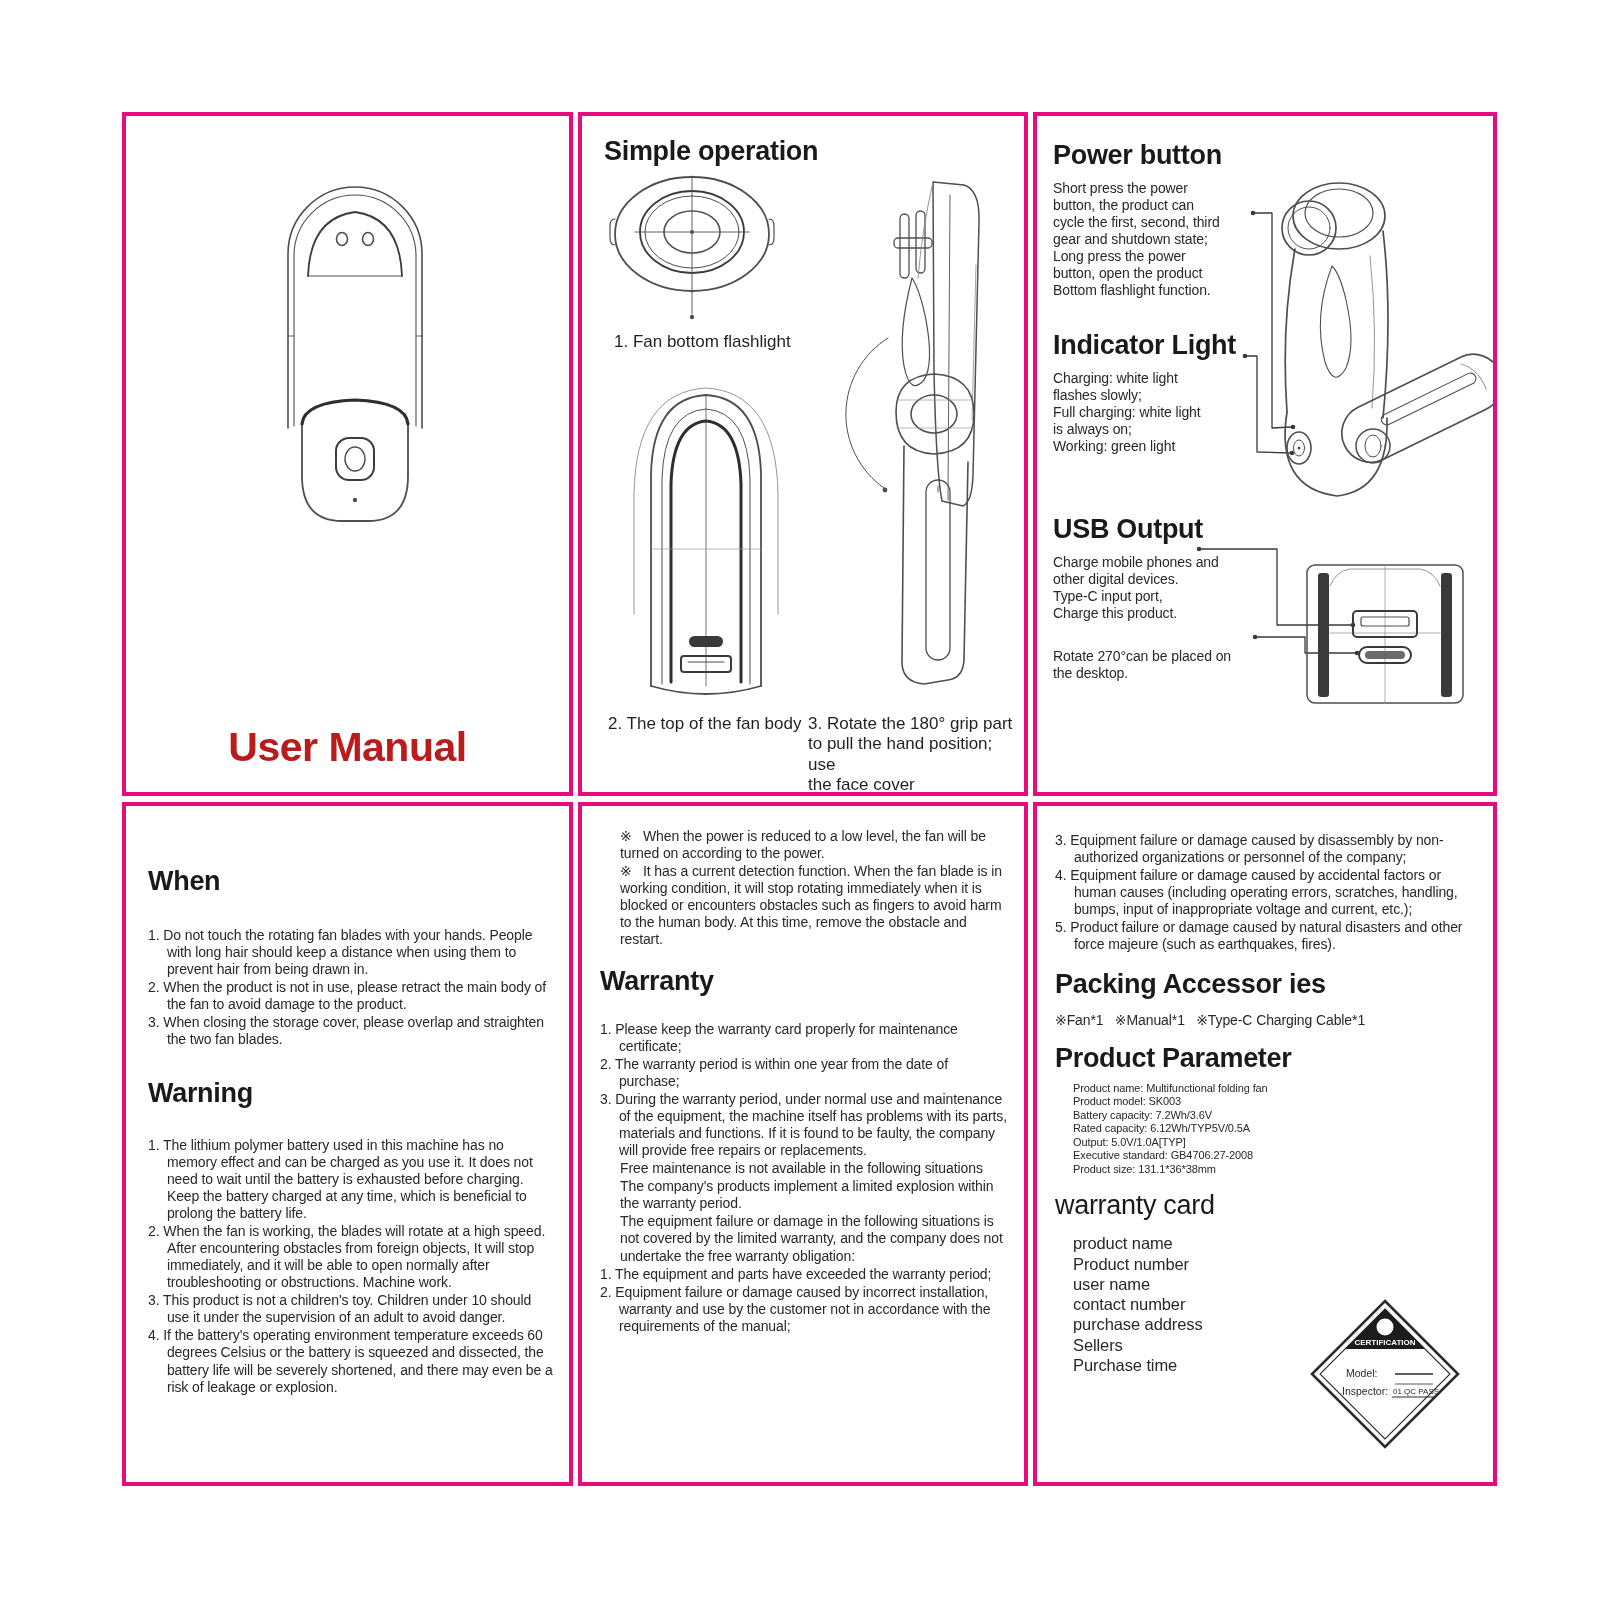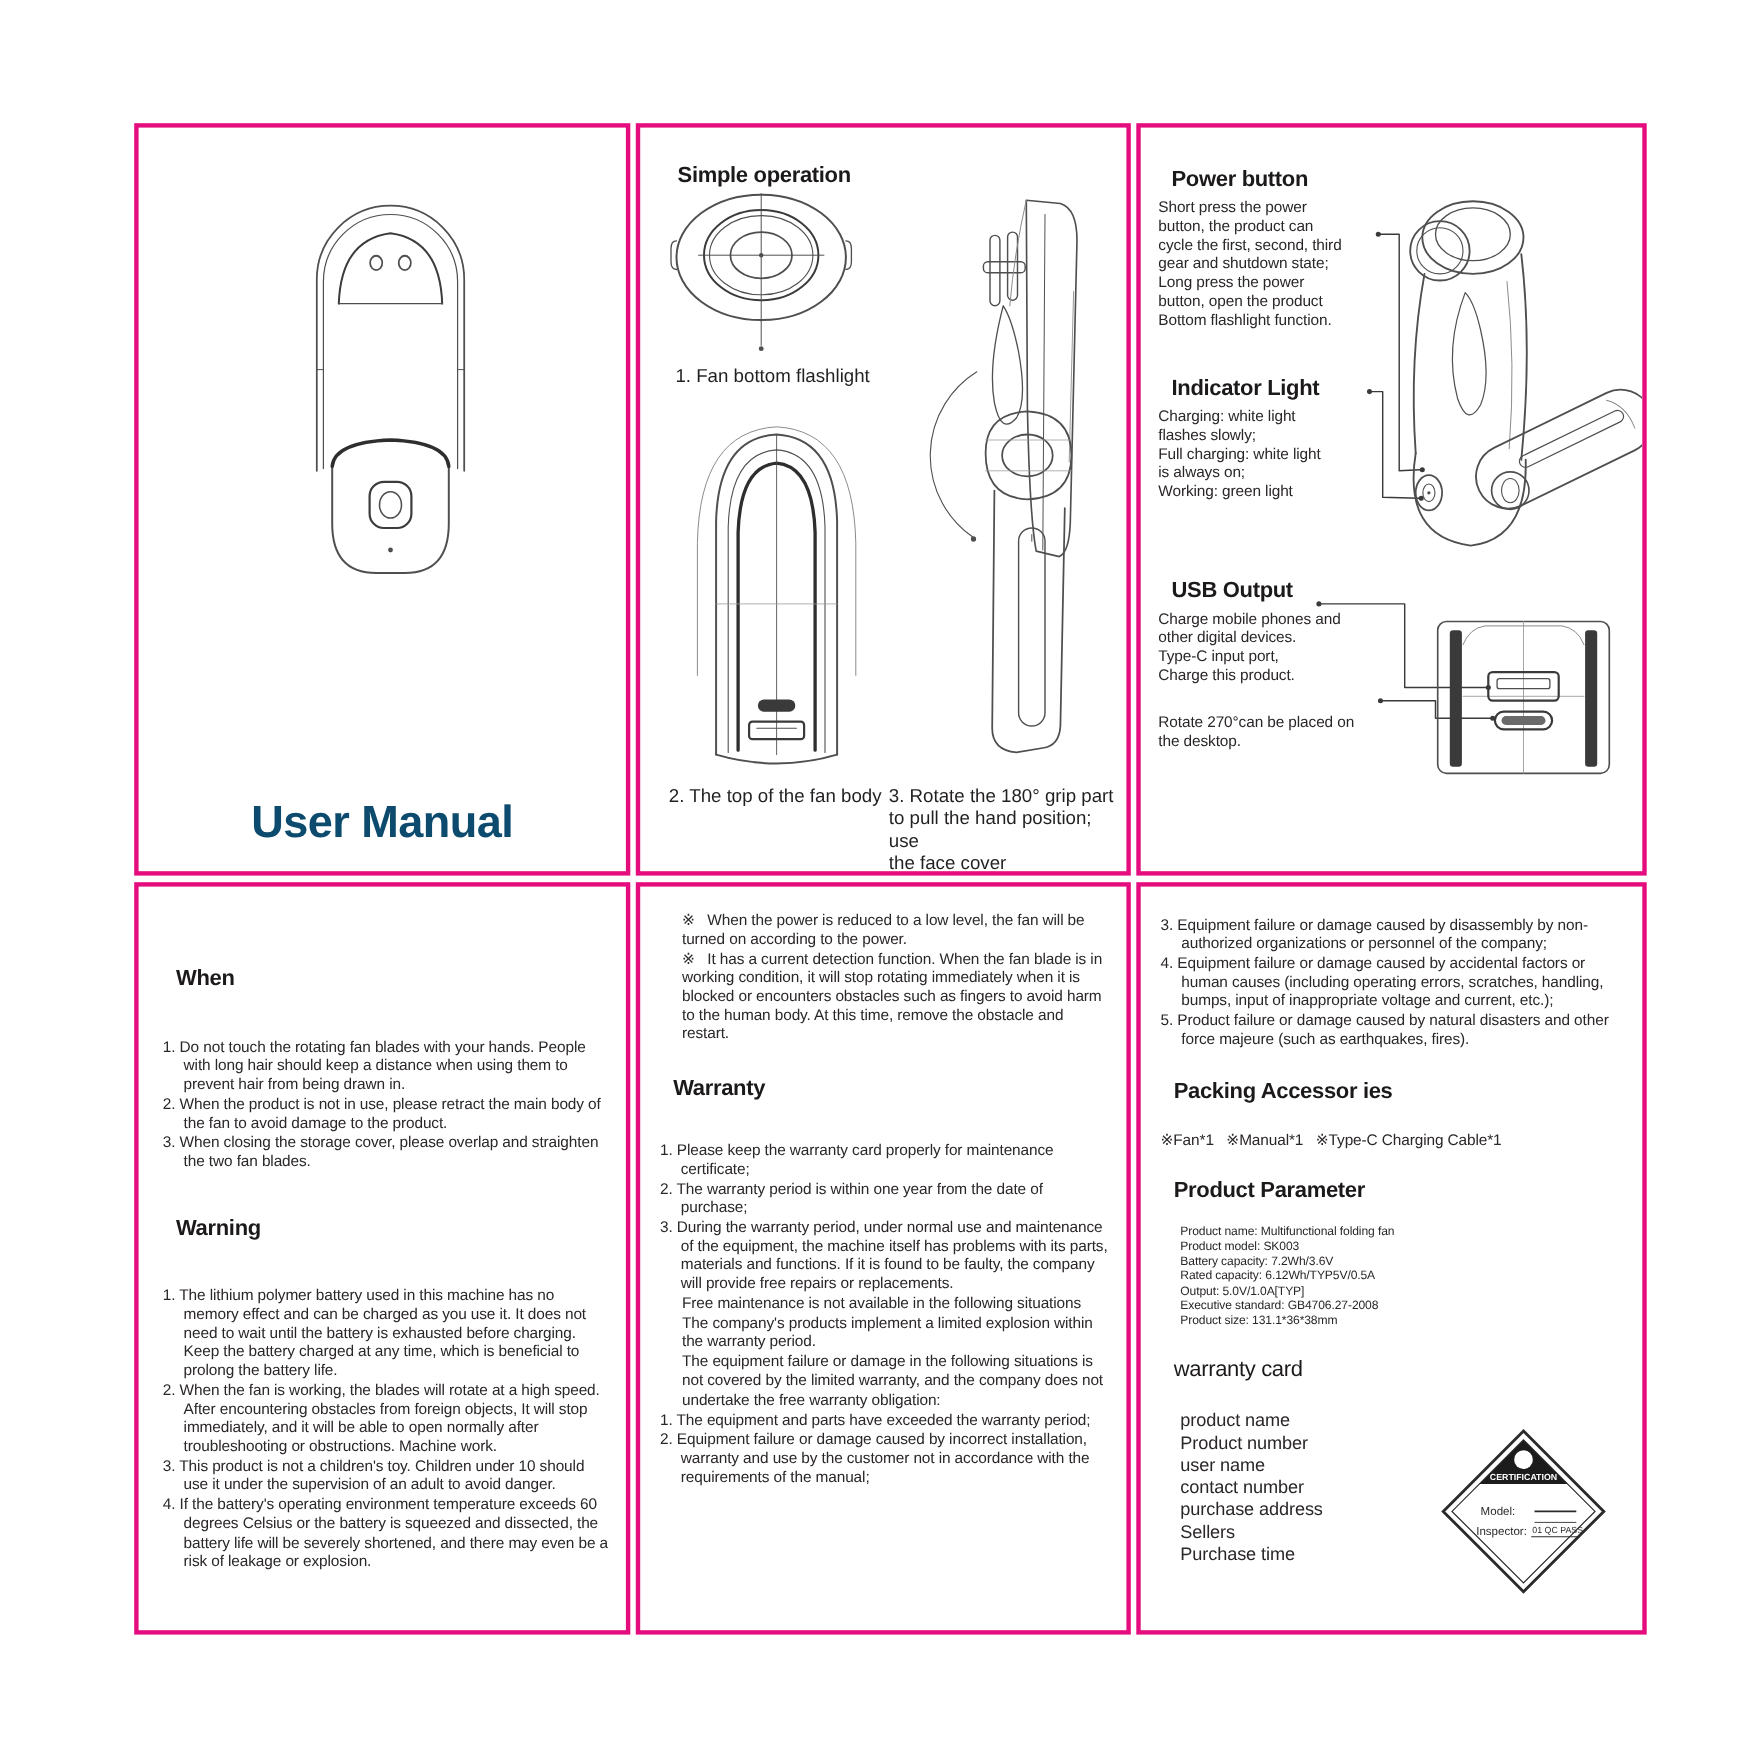--- a/index.html
+++ b/index.html
@@ -16,32 +16,32 @@
   .grid{
     position:absolute;left:122px;top:112px;width:1375px;height:1373px;
     display:grid;grid-template-columns:451px 450px 464px;grid-template-rows:684px 684px;
     gap:6px 5px;box-sizing:border-box;
   }
   .panel{
     border:4px solid var(--magenta);background:#fff;position:relative;
     box-sizing:border-box;overflow:hidden;
   }
   h2.sec{
-    font-size:20px;font-weight:600;color:#1c191b;margin:12px;letter-spacing:-0.3px;
+    font-size:27px;font-weight:600;color:#1c191b;margin:0;letter-spacing:-0.3px;
   }
   .body-txt{font-size:14px;line-height:1.22;letter-spacing:-0.1px;}
   .pre{white-space:pre-line;}
   .li{padding-left:1.35em;text-indent:-1.35em;margin:0 0 1px 0;}
   .flush .li{padding-left:0;text-indent:0;margin-left:20px;}
   svg{display:block;}
   .cap{font-size:17px;line-height:1.2;color:#221f21;}
   
   .cover-title{
     position:absolute;left:0;right:0;top:608px;text-align:center;
-    font-size:41px;font-weight:600;color:#0c4a6e;letter-spacing:-0.5px;
+    font-size:41px;font-weight:600;color:#b91c1c;letter-spacing:-0.5px;
   }
   .abs{position:absolute;}
   
   .pad-tips{padding:60px 16px 0 22px;}
   .pad-warr{padding:22px 14px 0 18px;}
   .pad-serv{padding:26px 12px 0 18px;}
   .sp8{height:8px;}
 </style>
 </head>
 <body>

